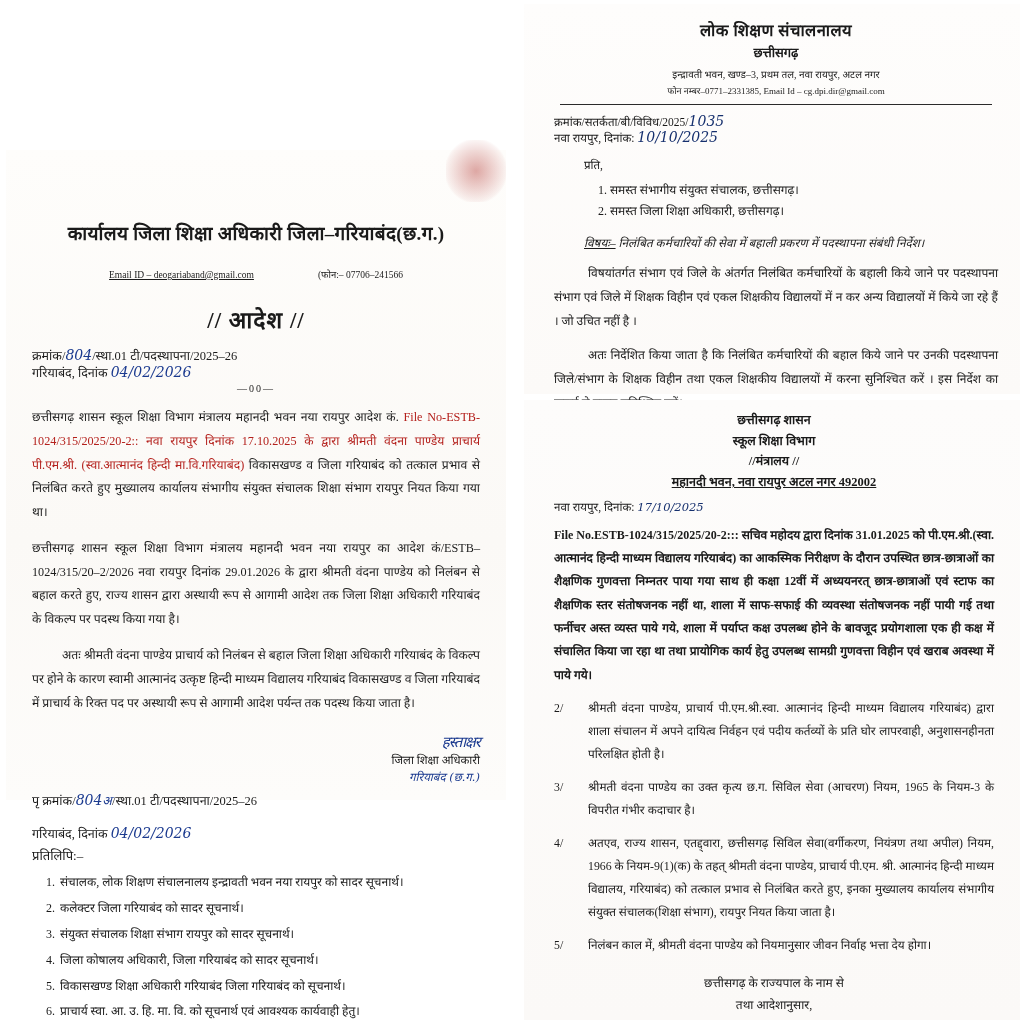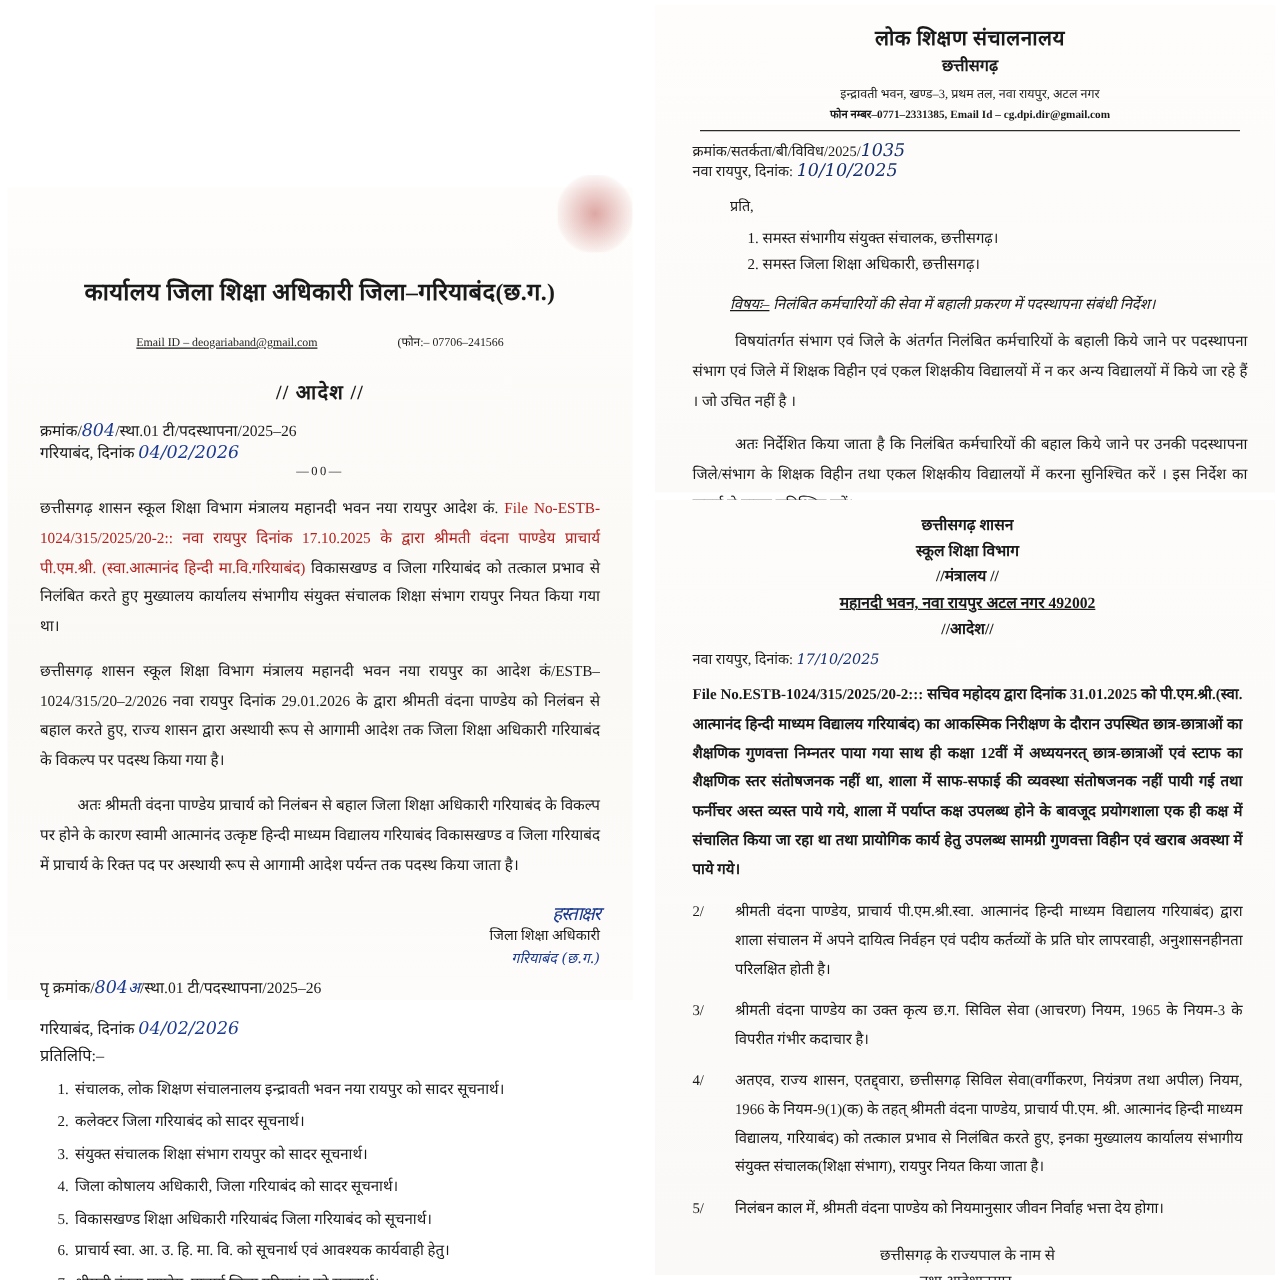--- a/index.html
+++ b/index.html
@@ -68,21 +68,21 @@
     font-size: 9.5px;
     margin-top: 6px;
     display: flex;
     justify-content: center;
     gap: 64px;
     align-items: baseline;
   }
   #doc-left .email-line .mail { text-decoration: underline; margin-top: 18px; }
   #doc-left .order-word {
     margin-top: 22px;
-    font-size: 16px;
+    font-size: 23px;
     font-weight: bold;
     letter-spacing: 1px;
   }
   .krama-row {
     display: flex;
     justify-content: space-between;
     align-items: baseline;
     font-size: 12.5px;
     margin-top: 12px;
     flex-direction: column;
@@ -146,21 +146,20 @@
     font-weight: bold;
     margin-top: 2px;
   }
   #doc-right-top .addr {
     font-size: 10px;
     margin-top: 6px;
   }
   #doc-right-top .phone {
     font-size: 9px;
     margin-top: 3px;
-    font-weight: bold;
   }
   #doc-right-top .rule {
     border-bottom: 1.2px solid #2b2b2b;
     margin: 7px 6px 0 6px;
   }
   ol.addressees {
     margin: 8px 0 0 0;
     padding-left: 56px;
     font-size: 12px;
     line-height: 1.75;
@@ -330,21 +329,20 @@
   </div>
 </div>
 
 <div class="scan" id="doc-right-bottom">
 
   <div class="govt-head">
     <div>छत्तीसगढ़ शासन</div>
     <div class="u dept">स्कूल शिक्षा विभाग</div>
     <div>//मंत्रालय //</div>
     <div class="u">महानदी भवन, नवा रायपुर अटल नगर 492002</div>
-    <div>//आदेश//</div>
   </div>
 
   <div class="rt" style="margin-top:6px; font-size:11.5px;">
     <span>नवा रायपुर, दिनांक:</span>
     <span class="date-hw">17/10/2025</span>
   </div>
 
   <div class="file-no">File No.ESTB-1024/315/2025/20-2::: सचिव महोदय द्वारा दिनांक 31.01.2025 को पी.एम.श्री.(स्वा. आत्मानंद हिन्दी माध्यम विद्यालय गरियाबंद) का आकस्मिक निरीक्षण के दौरान उपस्थित छात्र-छात्राओं का शैक्षणिक गुणवत्ता निम्नतर पाया गया साथ ही कक्षा 12वीं में अध्ययनरत् छात्र-छात्राओं एवं स्टाफ का शैक्षणिक स्तर संतोषजनक नहीं था, शाला में साफ-सफाई की व्यवस्था संतोषजनक नहीं पायी गई तथा फर्नीचर अस्त व्यस्त पाये गये, शाला में पर्याप्त कक्ष उपलब्ध होने के बावजूद प्रयोगशाला एक ही कक्ष में संचालित किया जा रहा था तथा प्रायोगिक कार्य हेतु उपलब्ध सामग्री गुणवत्ता विहीन एवं खराब अवस्था में पाये गये।</div>
 
   <div class="num-para">

